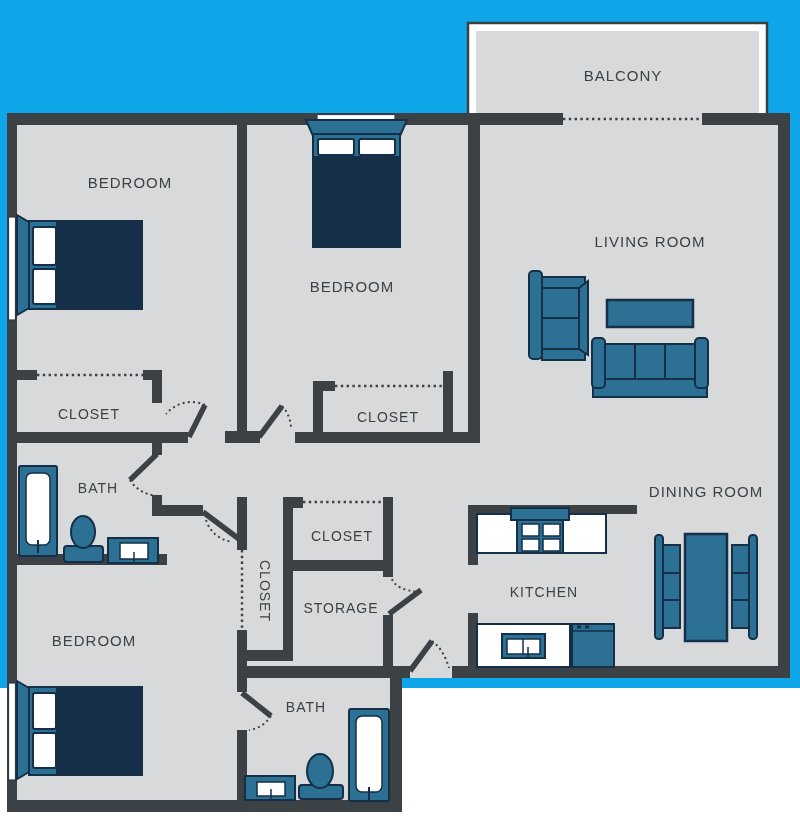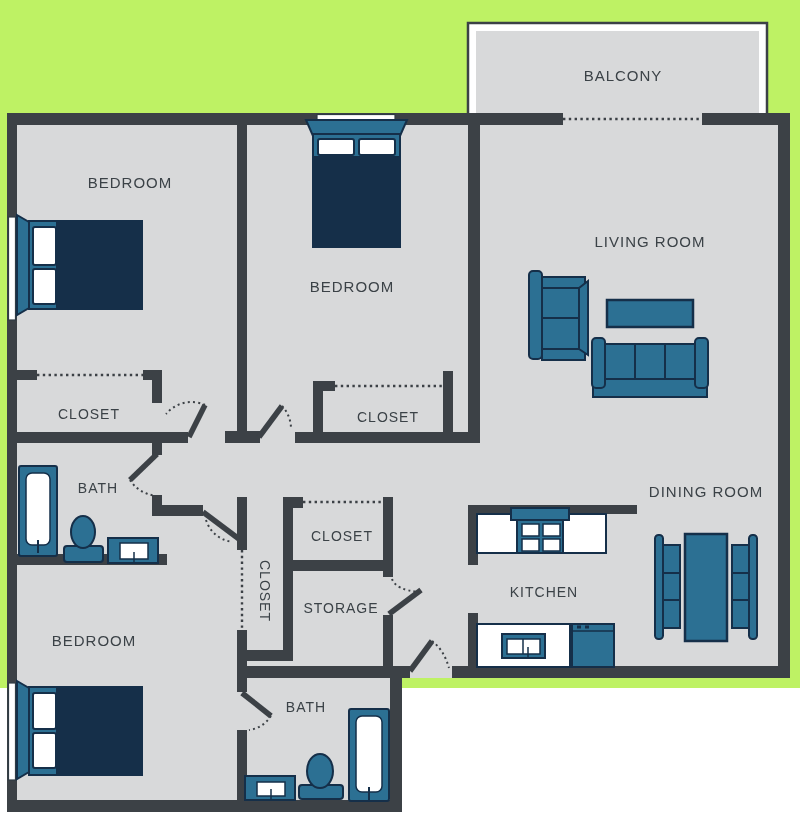--- a/index.html
+++ b/index.html
@@ -8,21 +8,21 @@
     background: #ffffff;
     width: 800px;
     height: 816px;
     overflow: hidden;
     font-family: "Liberation Sans", sans-serif;
   }
   .plan-wrap {
     position: relative;
     width: 800px;
     height: 688px;
-    background: #bef264;
+    background: #0ea5e9;
   }
   svg { display: block; }
   .room-label {
     font-family: "Liberation Sans", sans-serif;
     font-size: 15px;
     letter-spacing: 1px;
     fill: #3b4247;
     text-anchor: middle;
   }
   .room-label.small { font-size: 14px; }

